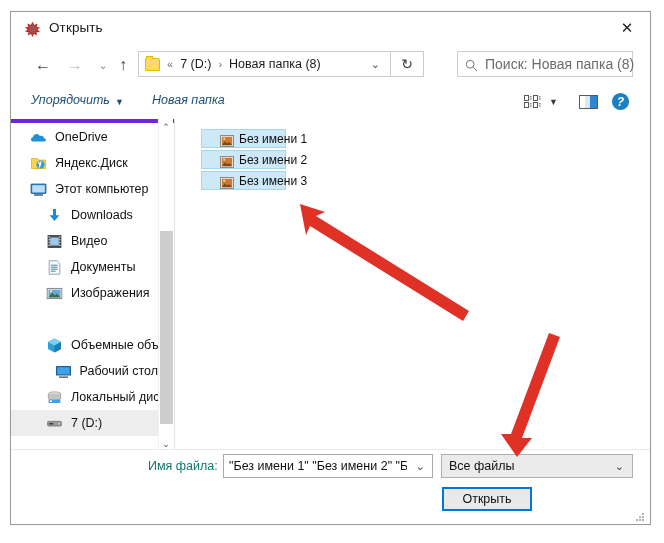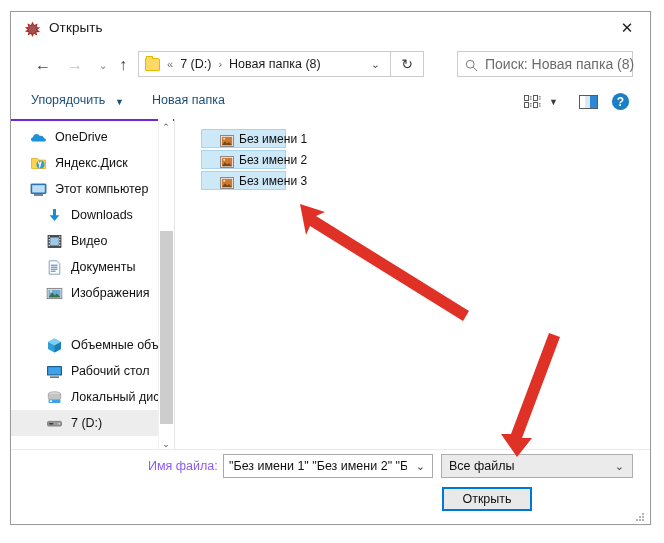--- a/index.html
+++ b/index.html
@@ -175,21 +175,22 @@
     color: #6b6b6b;
     white-space: nowrap;
   }
 
   
   #cmdbar {
     position: absolute;
     left: 0; top: 73px;
     width: 100%;
     height: 34px;
-    border-bottom: 2px solid #6d28d9;
+    border-bottom: 4px solid #6d28d9;
+    font-style: italic;
   }
   .cmd-item {
     position: absolute;
     top: 8px;
     font-size: 12.5px;
     color: #1a4f7a;
     white-space: nowrap;
   }
   #cmd-organize { left: 20px; }
   #cmd-organize-caret {
@@ -335,21 +336,21 @@
     left: 0; bottom: 0;
     width: 100%;
     height: 74px;
     background: #ffffff;
     border-top: 1px solid #eaeaea;
   }
   #fname-label {
     position: absolute;
     left: 137px; top: 9px;
     font-size: 12.5px;
-    color: #8b5cf6;
+    color: #0f766e;
   }
   #fname-field {
     position: absolute;
     left: 212px; top: 4px;
     width: 210px; height: 24px;
     border: 1px solid #a9a9a9;
     box-sizing: border-box;
     background: #fff;
     display: flex;
     align-items: center;
@@ -589,21 +590,21 @@
         </div>
         <div class="side-item" style="top: 213px;">
           <span style="display: inline-block; width: 35px; flex: 0 0 auto;"></span>
           <span class="side-ico"><svg viewBox="0 0 17 17" width="17" height="17">
               <path d="M8.5 1.6 L15 5 v7 l-6.5 3.4 L2 12 V5 Z" fill="#2f9fd8"></path>
               <path d="M8.5 1.6 L15 5 l-6.5 3.4 L2 5 Z" fill="#7fd0f0"></path>
               <path d="M8.5 8.4 L15 5 v7 l-6.5 3.4 Z" fill="#1b7fb5"></path>
             </svg></span>
           <span class="side-label">Объемные объ</span>
         </div>
-        <div class="side-item" style="top: 239px;">
+        <div class="side-item" style="top: 239px; justify-content: flex-end;">
           <span style="display: inline-block; width: 35px; flex: 0 0 auto;"></span>
           <span class="side-ico"><svg viewBox="0 0 17 17" width="17" height="17">
               <rect x="1" y="3" width="15" height="9.6" rx="0.6" fill="#1b5e96"></rect>
               <rect x="2.2" y="4.2" width="12.6" height="7.2" fill="#3fa2e8"></rect>
               <rect x="4" y="13.4" width="9" height="1.5" fill="#5b6670"></rect>
             </svg></span>
           <span class="side-label">Рабочий стол</span>
         </div>
         <div class="side-item" style="top: 265px;">
           <span style="display: inline-block; width: 35px; flex: 0 0 auto;"></span>

